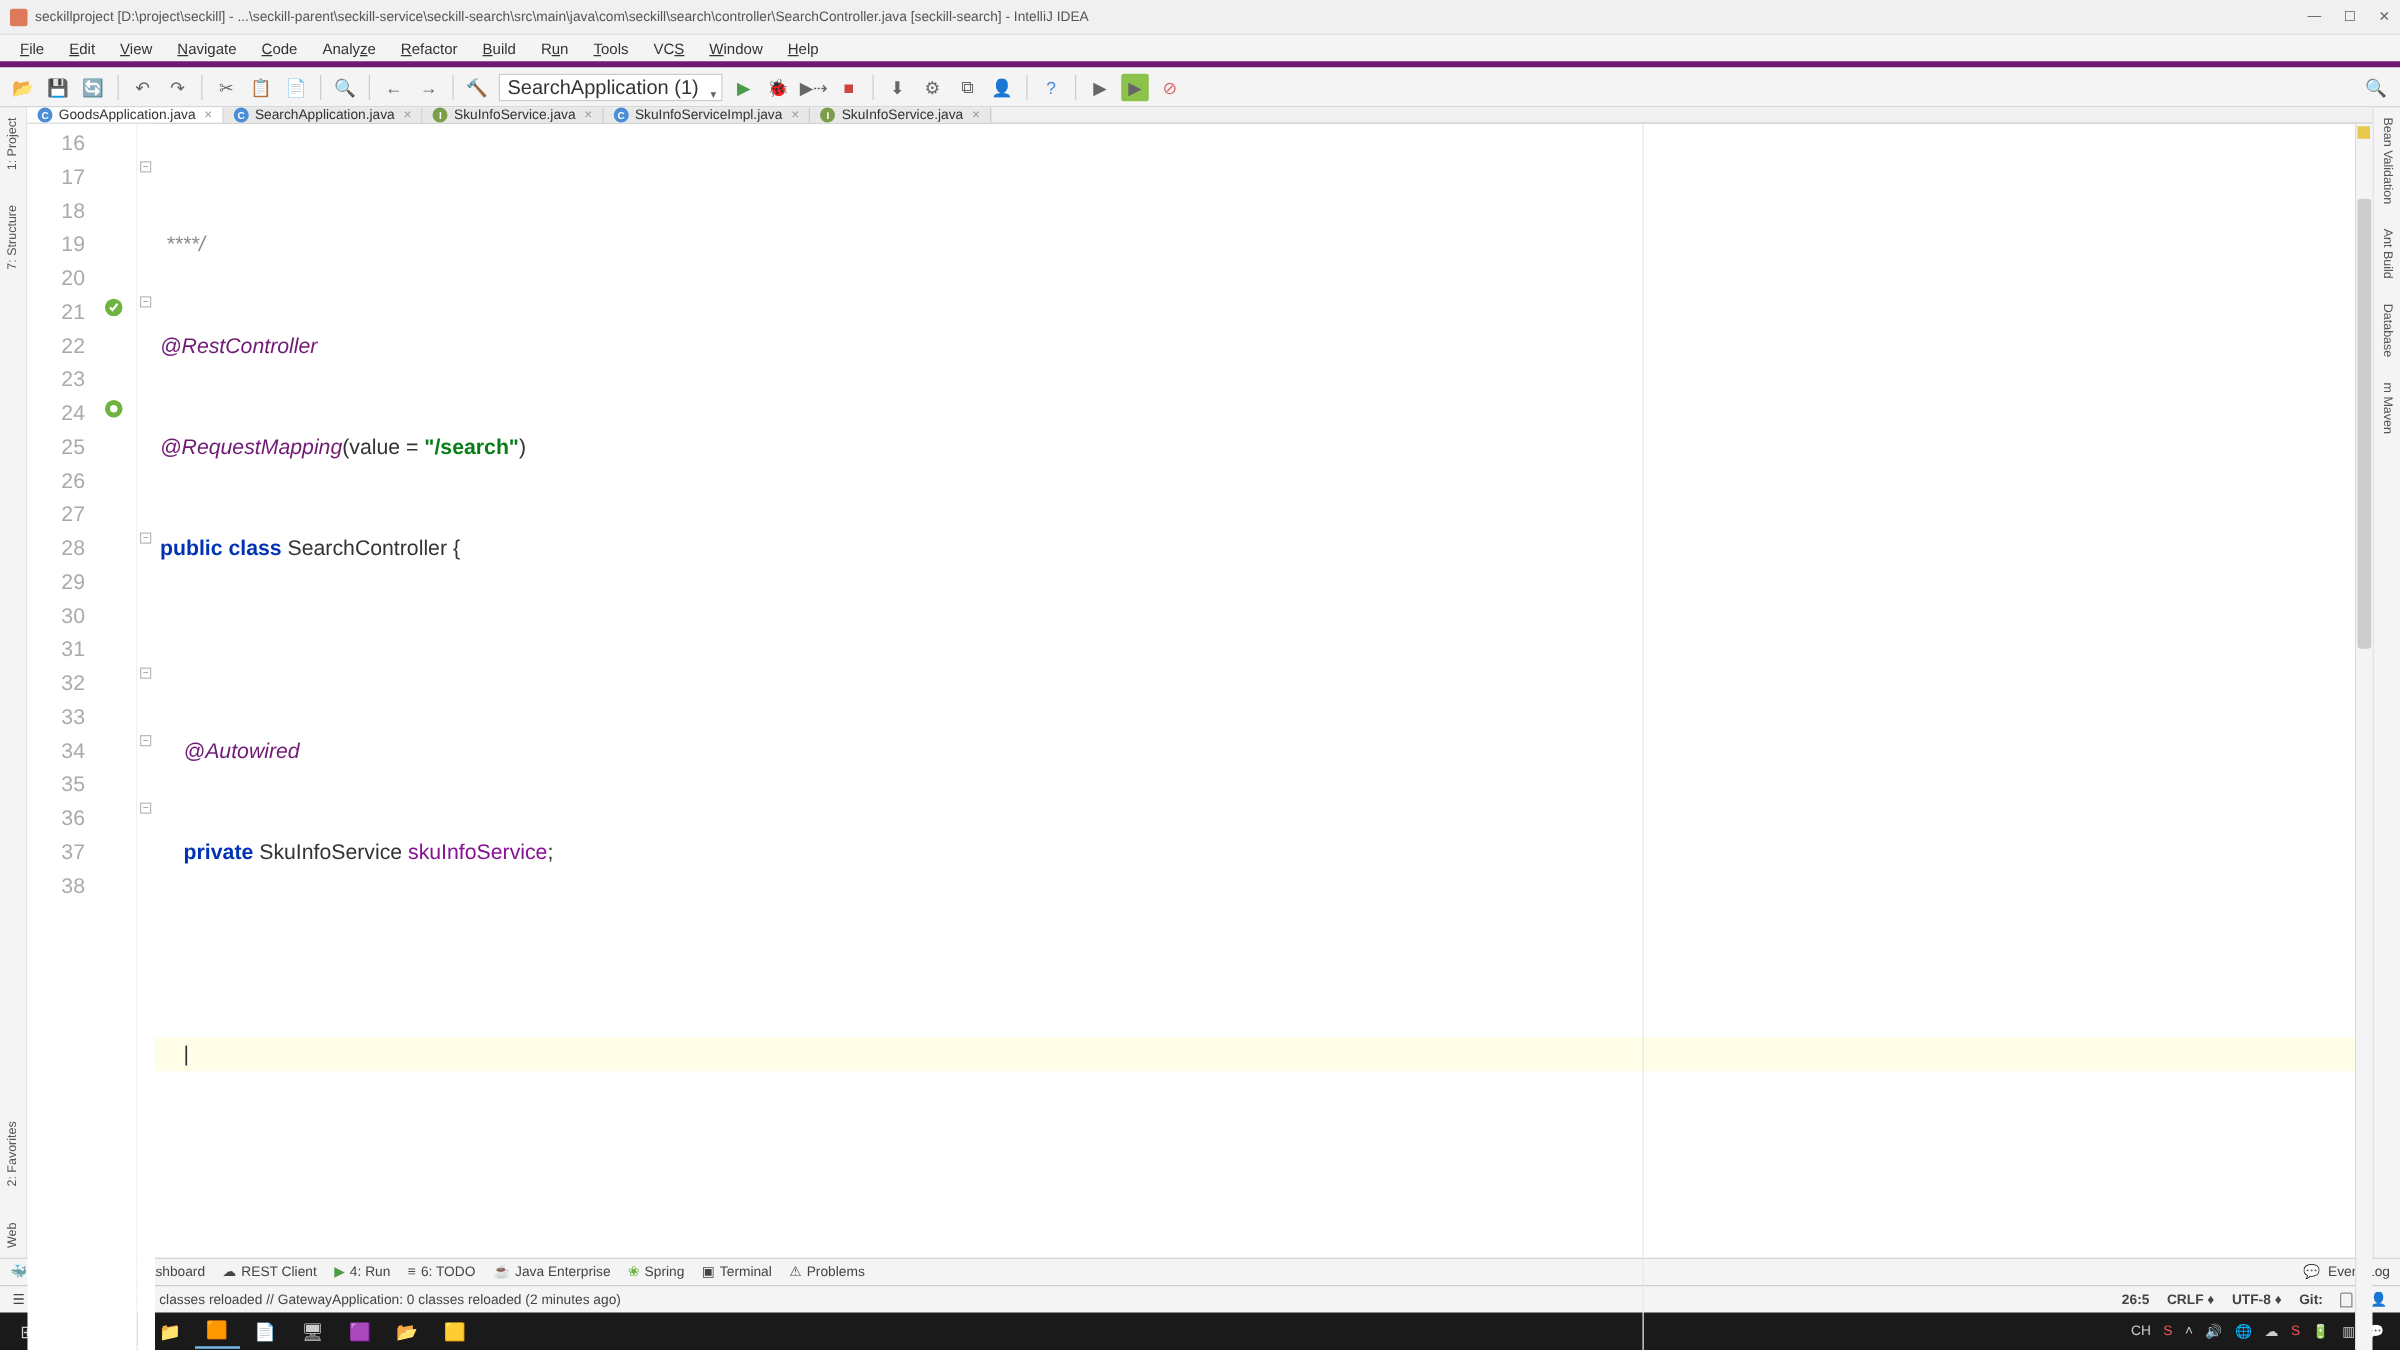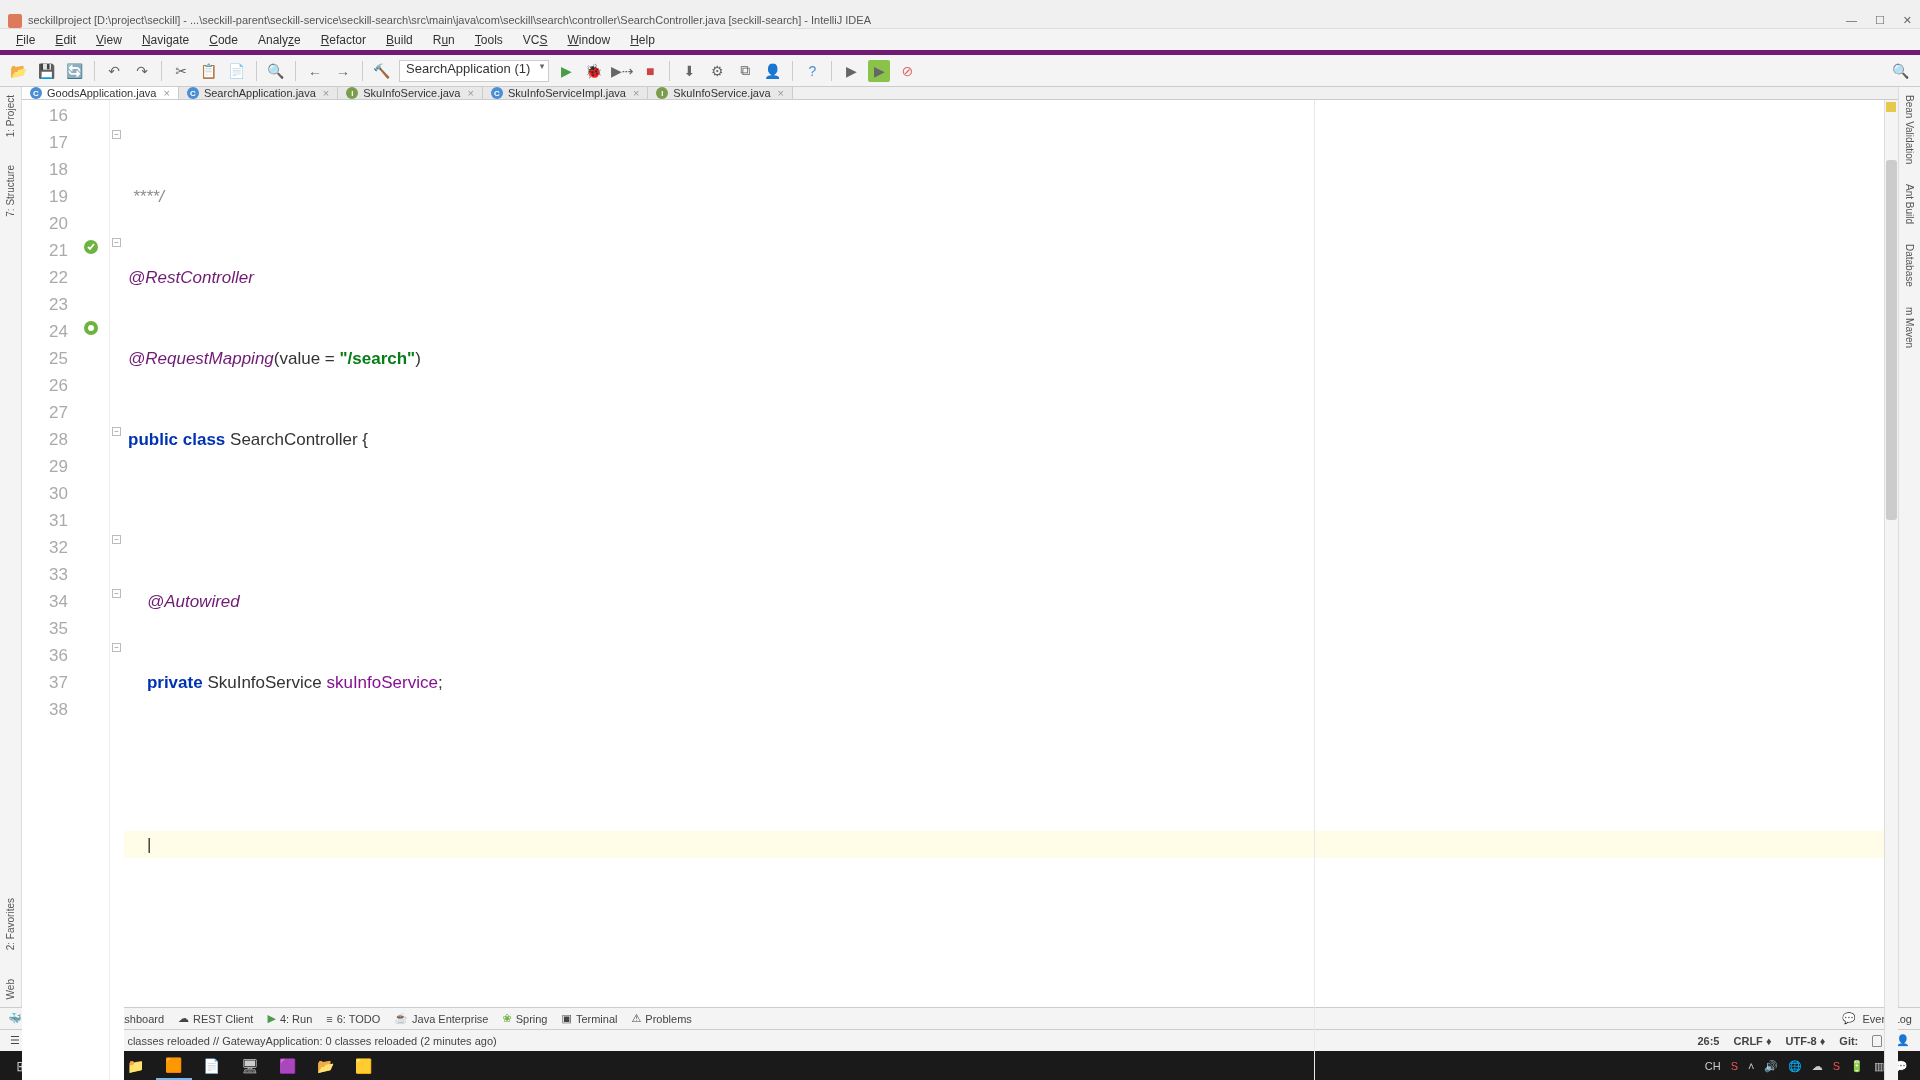--- a/index.html
+++ b/index.html
@@ -1,26 +1,26 @@
 <!DOCTYPE html>
 <html><head>
 <meta charset="utf-8">
 <style>
 * { margin: 0; padding: 0; box-sizing: border-box; font-family: "Segoe UI", sans-serif; }
 body { background: #f4f4f4; font-size: 12px; overflow: hidden; width: 1920px; height: 1080px; }
-.titlebar { height: 28px; background: #f0f0f0; display: flex; align-items: flex-start; padding: 14px 8px; color: #555; font-size: 11px; border-bottom: 1px solid #ddd; }
+.titlebar { height: 28px; background: #f0f0f0; display: flex; align-items: center; padding: 0 8px; color: #555; font-size: 11px; border-bottom: 1px solid #ddd; }
 .titlebar .logo { width: 14px; height: 14px; background: #de7a5c; border-radius: 2px; margin-right: 6px; }
 .titlebar .wincontrols { margin-left: auto; display: flex; gap: 18px; color: #666; }
 .menubar { height: 26px; background: #f4f4f4; display: flex; align-items: center; padding: 0 8px; gap: 4px; border-bottom: 5px solid #701a75; }
 .menubar span { padding: 2px 8px; color: #333; }
 .menubar span u { text-decoration: underline; }
 .toolbar { height: 32px; background: #f4f4f4; display: flex; align-items: center; padding: 0 8px; gap: 6px; border-bottom: 1px solid #ccc; }
 .tool-icon { width: 22px; height: 22px; display:flex; align-items:center; justify-content:center; color:#666; font-size:14px; }
 .tool-sep { width:1px; height:20px; background:#ccc; margin:0 2px; }
-.run-combo { border:1px solid #ccc; background:#fff; height:22px; padding:0 18px 0 6px; display:flex; align-items:flex-start; font-size:13px; color:#333; position:relative; }
+.run-combo { border:1px solid #ccc; background:#fff; height:22px; padding:0 18px 0 6px; display:flex; align-items:flex-end; font-size:16px; color:#333; position:relative; }
 .run-combo::after { content:'▾'; position:absolute; right:4px; color:#666; font-size:9px; }
 .green-tri { color:#4a9c4a; }
 .red-sq { color:#c44; }
 .bug-ico { color:#4a9c4a; }
 .main { display:flex; height:calc(100% - 28px - 26px - 32px - 22px - 22px - 30px); }
 .gutter-left { width:22px; background:#f4f4f4; border-right:1px solid #ddd; display:flex; flex-direction:column; align-items:center; padding-top:4px; gap:20px; }
 .gutter-left .vtab { writing-mode:vertical-rl; transform:rotate(180deg); font-size:10px; color:#555; padding:4px 2px; cursor:pointer; }
 .gutter-right { width:22px; background:#f4f4f4; border-left:1px solid #ddd; display:flex; flex-direction:column; align-items:center; padding-top:4px; gap:12px; }
 .gutter-right .vtab { writing-mode:vertical-rl; font-size:10px; color:#555; padding:4px 2px; cursor:pointer; }
 .editor-wrap { flex:1; display:flex; flex-direction:column; background:#fff; }

